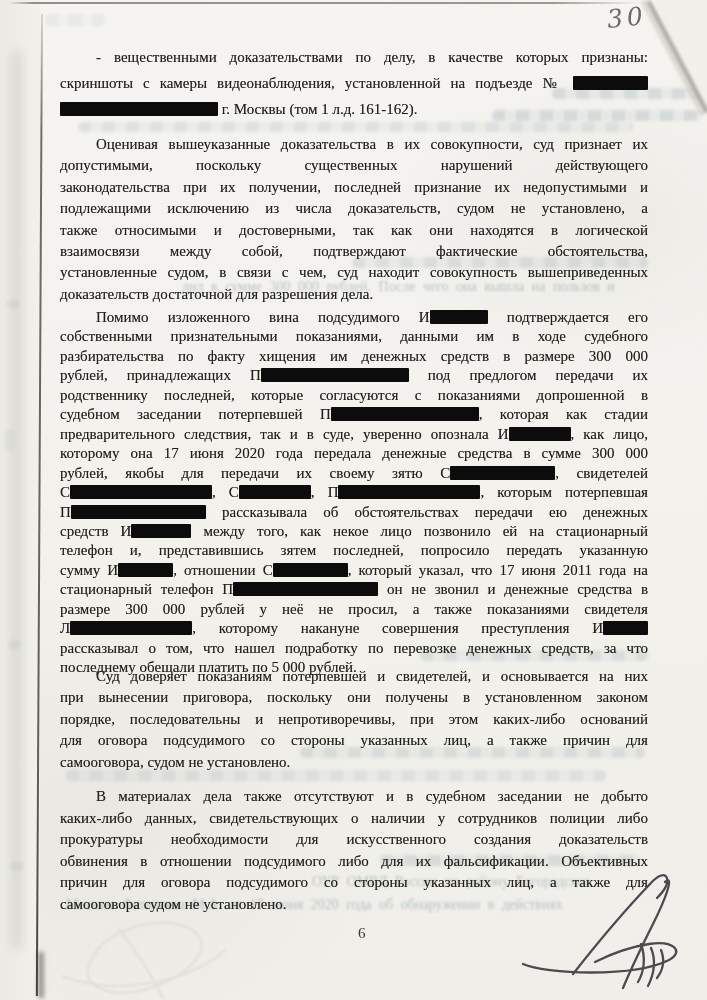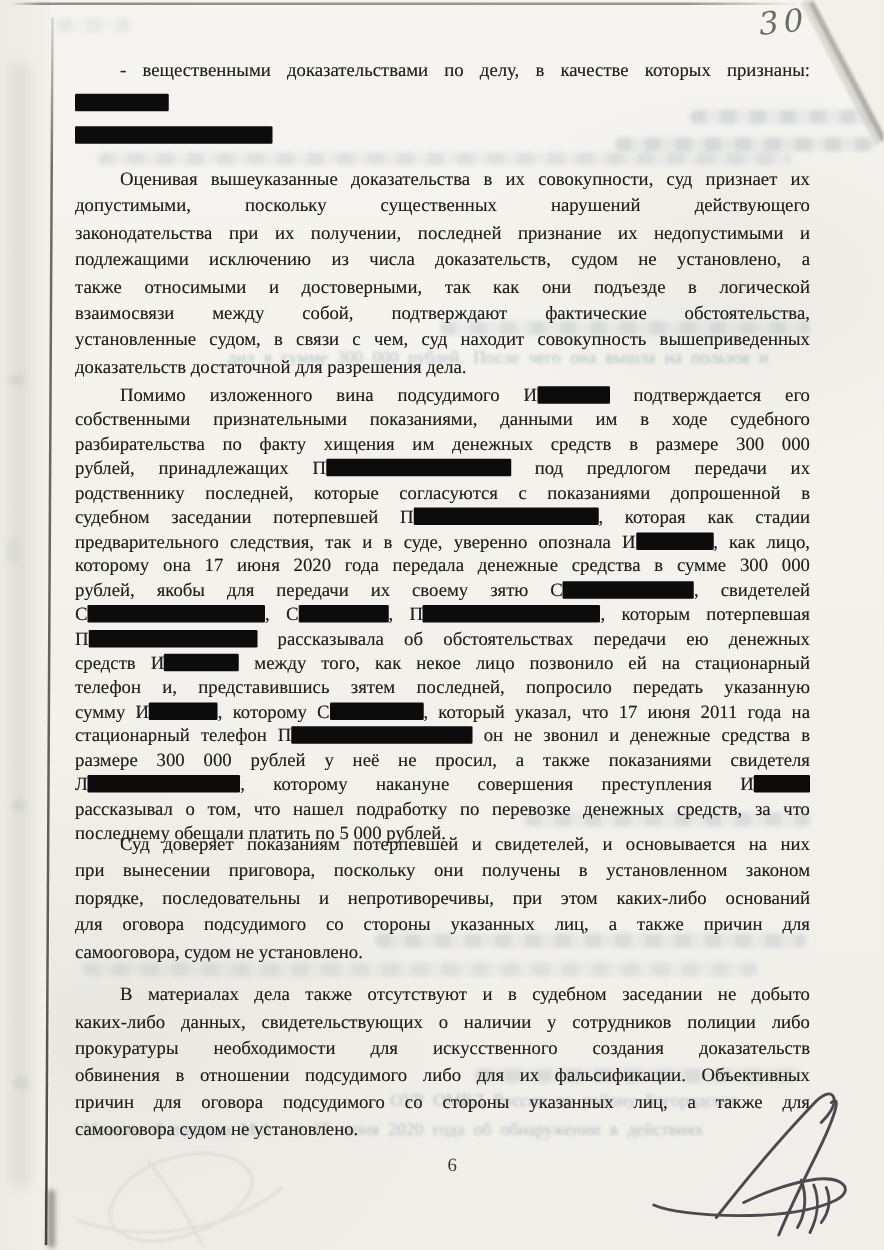--- a/index.html
+++ b/index.html
@@ -80,44 +80,44 @@
     </g>
     <defs>
         <filter id="blurb">
           <feGaussianBlur stdDeviation="0.9"></feGaussianBlur>
         </filter>
       </defs>
   </svg>
 
   <div class="doc" id="doc">
       <div class="line first" style="top: 44px; height: 26px; line-height: 26px;"><span>- вещественными доказательствами по делу, в качестве которых признаны:</span></div>
-      <div class="line" style="top: 70px; height: 26px; line-height: 26px;"><span class="redact" style="width: 75px;"></span></div>
-      <div class="line last" style="top: 96px; height: 26px; line-height: 26px;"><span class="redact" style="width: 158px;"></span></div>
+      <div class="line" style="top: 70px; height: 26px; line-height: 26px;"><span>скриншоты с камеры видеонаблюдения, установленной на подъезде № </span><span class="redact" style="width: 75px;"></span></div>
+      <div class="line last" style="top: 96px; height: 26px; line-height: 26px;"><span class="redact" style="width: 158px;"></span><span> г. Москвы (том 1 л.д. 161-162).</span></div>
       <div class="line first" style="top: 134px; height: 21.4px; line-height: 21.4px;"><span>Оценивая вышеуказанные доказательства в их совокупности, суд признает их</span></div>
       <div class="line" style="top: 155.4px; height: 21.4px; line-height: 21.4px;"><span>допустимыми, поскольку существенных нарушений действующего</span></div>
       <div class="line" style="top: 176.8px; height: 21.4px; line-height: 21.4px;"><span>законодательства при их получении, последней признание их недопустимыми и</span></div>
       <div class="line" style="top: 198.2px; height: 21.4px; line-height: 21.4px;"><span>подлежащими исключению из числа доказательств, судом не установлено, а</span></div>
-      <div class="line" style="top: 219.6px; height: 21.4px; line-height: 21.4px;"><span>также относимыми и достоверными, так как они подъезде в логической</span></div>
+      <div class="line" style="top: 219.6px; height: 21.4px; line-height: 21.4px;"><span>также относимыми и достоверными, так как они находятся в логической</span></div>
       <div class="line" style="top: 241px; height: 21.4px; line-height: 21.4px;"><span>взаимосвязи между собой, подтверждают фактические обстоятельства,</span></div>
       <div class="line" style="top: 262.4px; height: 21.4px; line-height: 21.4px;"><span>установленные судом, в связи с чем, суд находит совокупность вышеприведенных</span></div>
       <div class="line last" style="top: 283.8px; height: 21.4px; line-height: 21.4px;"><span>доказательств достаточной для разрешения дела.</span></div>
       <div class="line first" style="top: 308px; height: 19.45px; line-height: 19.45px;"><span>Помимо изложенного вина подсудимого И</span><span class="redact" style="width: 58px;"></span><span> подтверждается его</span></div>
       <div class="line" style="top: 327.45px; height: 19.45px; line-height: 19.45px;"><span>собственными признательными показаниями, данными им в ходе судебного</span></div>
       <div class="line" style="top: 346.9px; height: 19.45px; line-height: 19.45px;"><span>разбирательства по факту хищения им денежных средств в размере 300 000</span></div>
       <div class="line" style="top: 366.35px; height: 19.45px; line-height: 19.45px;"><span>рублей, принадлежащих П</span><span class="redact" style="width: 148px;"></span><span> под предлогом передачи их</span></div>
       <div class="line" style="top: 385.8px; height: 19.45px; line-height: 19.45px;"><span>родственнику последней, которые согласуются с показаниями допрошенной в</span></div>
       <div class="line" style="top: 405.25px; height: 19.45px; line-height: 19.45px;"><span>судебном заседании потерпевшей П</span><span class="redact" style="width: 148px;"></span><span>, которая как стадии</span></div>
       <div class="line" style="top: 424.7px; height: 19.45px; line-height: 19.45px;"><span>предварительного следствия, так и в суде, уверенно опознала И</span><span class="redact" style="width: 62px;"></span><span>, как лицо,</span></div>
       <div class="line" style="top: 444.15px; height: 19.45px; line-height: 19.45px;"><span>которому она 17 июня 2020 года передала денежные средства в сумме 300 000</span></div>
       <div class="line" style="top: 463.6px; height: 19.45px; line-height: 19.45px;"><span>рублей, якобы для передачи их своему зятю С</span><span class="redact" style="width: 105px;"></span><span>, свидетелей</span></div>
       <div class="line" style="top: 483.05px; height: 19.45px; line-height: 19.45px;"><span>С</span><span class="redact" style="width: 142px;"></span><span>, С</span><span class="redact" style="width: 72px;"></span><span>, П</span><span class="redact" style="width: 142px;"></span><span>, которым потерпевшая</span></div>
       <div class="line" style="top: 502.5px; height: 19.45px; line-height: 19.45px;"><span>П</span><span class="redact" style="width: 135px;"></span><span> рассказывала об обстоятельствах передачи ею денежных</span></div>
       <div class="line" style="top: 521.95px; height: 19.45px; line-height: 19.45px;"><span>средств И</span><span class="redact" style="width: 60px;"></span><span> между того, как некое лицо позвонило ей на стационарный</span></div>
       <div class="line" style="top: 541.4px; height: 19.45px; line-height: 19.45px;"><span>телефон и, представившись зятем последней, попросило передать указанную</span></div>
-      <div class="line" style="top: 560.85px; height: 19.45px; line-height: 19.45px;"><span>сумму И</span><span class="redact" style="width: 55px;"></span><span>, которому С</span><span class="redact" style="width: 75px;"></span><span>, который указал, что 17 июня 2011 года на</span></div>
+      <div class="line" style="top: 560.85px; height: 19.45px; line-height: 19.45px;"><span>сумму И</span><span class="redact" style="width: 55px;"></span><span>, отношении С</span><span class="redact" style="width: 75px;"></span><span>, который указал, что 17 июня 2011 года на</span></div>
       <div class="line" style="top: 580.3px; height: 19.45px; line-height: 19.45px;"><span>стационарный телефон П</span><span class="redact" style="width: 145px;"></span><span> он не звонил и денежные средства в</span></div>
       <div class="line" style="top: 599.75px; height: 19.45px; line-height: 19.45px;"><span>размере 300 000 рублей у неё не просил, а также показаниями свидетеля</span></div>
       <div class="line" style="top: 619.2px; height: 19.45px; line-height: 19.45px;"><span>Л</span><span class="redact" style="width: 122px;"></span><span>, которому накануне совершения преступления И</span><span class="redact" style="width: 45px;"></span></div>
       <div class="line" style="top: 638.65px; height: 19.45px; line-height: 19.45px;"><span>рассказывал о том, что нашел подработку по перевозке денежных средств, за что</span></div>
       <div class="line last" style="top: 658.1px; height: 19.45px; line-height: 19.45px;"><span>последнему обещали платить по 5 000 рублей.</span></div>
       <div class="line first" style="top: 666px; height: 21.4px; line-height: 21.4px;"><span>Суд доверяет показаниям потерпевшей и свидетелей, и основывается на них</span></div>
       <div class="line" style="top: 687.4px; height: 21.4px; line-height: 21.4px;"><span>при вынесении приговора, поскольку они получены в установленном законом</span></div>
       <div class="line" style="top: 708.8px; height: 21.4px; line-height: 21.4px;"><span>порядке, последовательны и непротиворечивы, при этом каких-либо оснований</span></div>
       <div class="line" style="top: 730.2px; height: 21.4px; line-height: 21.4px;"><span>для оговора подсудимого со стороны указанных лиц, а также причин для</span></div>
       <div class="line last" style="top: 751.6px; height: 21.4px; line-height: 21.4px;"><span>самооговора, судом не установлено.</span></div>

